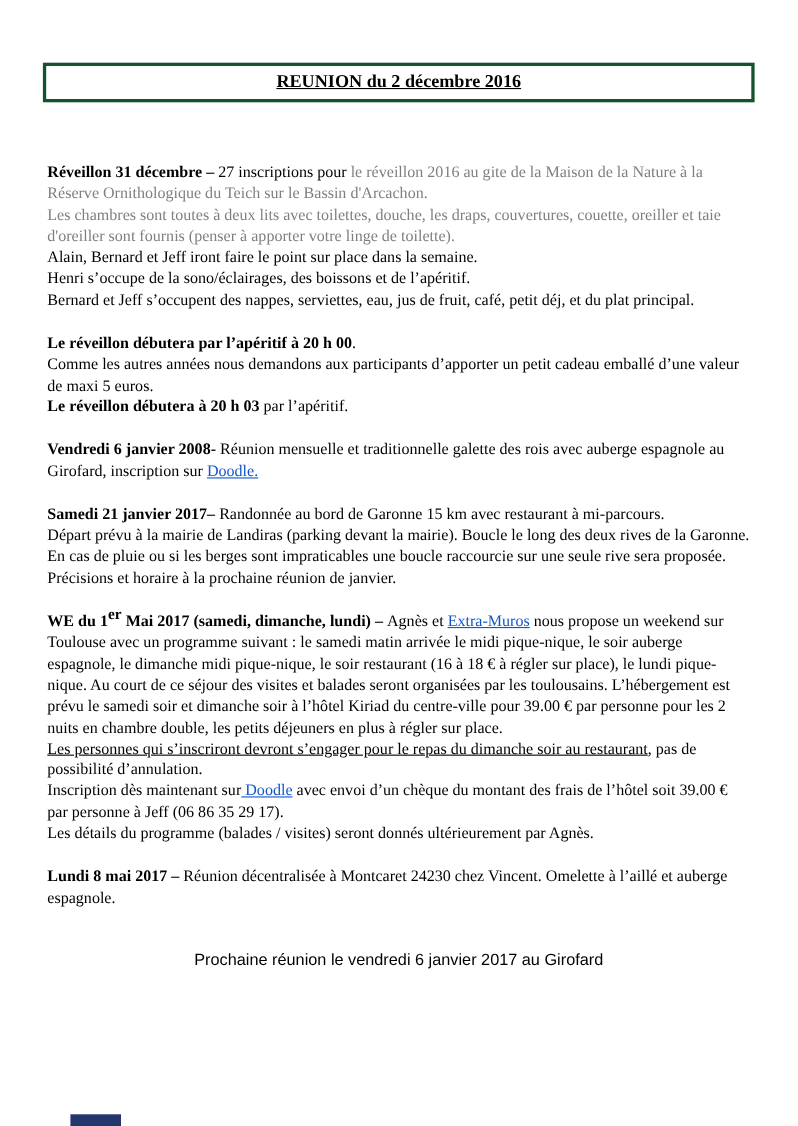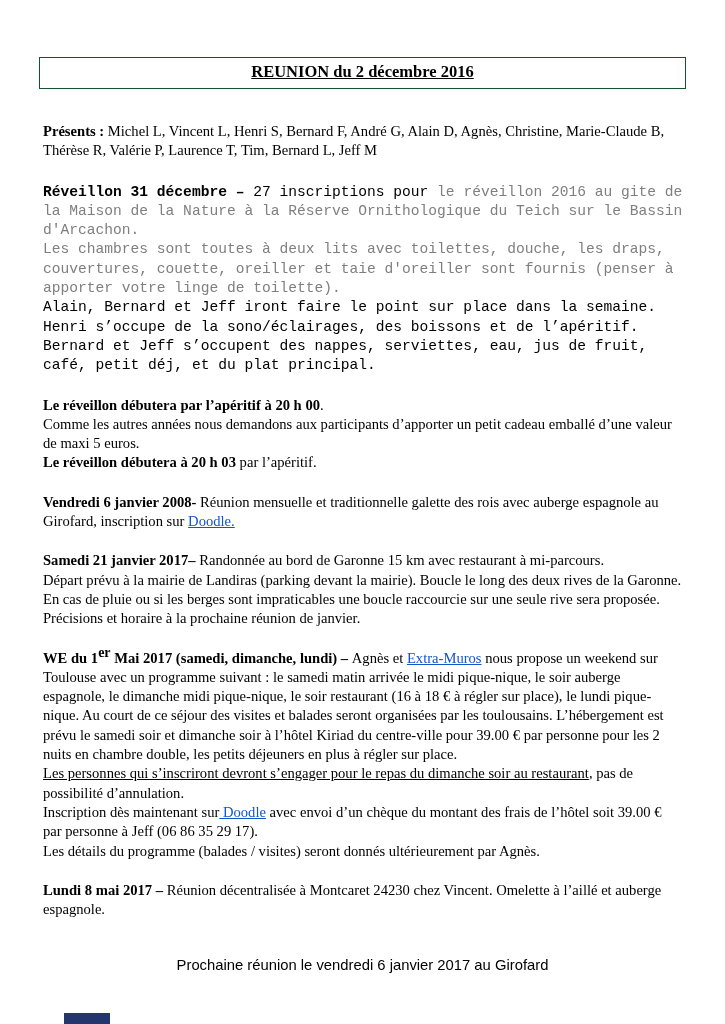--- a/index.html
+++ b/index.html
@@ -9,36 +9,36 @@
     height: 1024px;
     margin: 0 auto;
     position: relative;
     background: #ffffff;
     color: #000000;
     font-family: "Liberation Serif", serif;
     overflow: hidden;
   }
   .title-box {
     margin: 57px 39px 0 39px;
-    border: 1px solid #14532d;
+    border: 3px solid #14532d;
     text-align: center;
     padding: 4px 0 6px 0;
   }
   .title-text {
     font-weight: bold;
     text-decoration: underline;
     font-size: 16.5px;
   }
   .doc-body {
     padding: 33px 42px 0 43px;
     font-size: 14.6px;
     line-height: 19.3px;
   }
   p.para { margin: 0 0 20px 0; }
-  p.gap-large { margin-top: 22px; font-family: Liberation Mono, monospace; }
+  p.gap-large { margin-top: 22px; }
   .b { font-weight: bold; }
   .gray { color: var(--gray, #7f7f7f); }
   .u { text-decoration: underline; }
   a.link {
     color: var(--link, #1155CC);
     text-decoration: underline;
     cursor: pointer;
   }
   sup { font-size: 14px; vertical-align: super; line-height: 0; }
   .footer {
@@ -59,21 +59,20 @@
 </head>
 <body>
 
 <div class="page">
 
   <div class="title-box">
     <span class="title-text">REUNION du 2 décembre 2016</span>
   </div>
 
   <div class="doc-body">
-      <p class="para"><span class="b">Présents : </span><span>Michel L, Vincent L, Henri S, Bernard F, André G, Alain D, Agnès, Christine, Marie-Claude B, Thérèse R, Valérie P, Laurence T, Tim, Bernard L, Jeff M</span></p>
       <p class="para gap-large"><span class="b">Réveillon 31 décembre – </span><span>27 inscriptions pour </span><span class="gray">le réveillon 2016 au gite de la Maison de la Nature à la Réserve Ornithologique du Teich sur le Bassin d'Arcachon.</span><br><span class="gray">Les chambres sont toutes à deux lits avec toilettes, douche, les draps, couvertures, couette, oreiller et taie d'oreiller sont fournis (penser à apporter votre linge de toilette).</span><br><span>Alain, Bernard et Jeff iront faire le point sur place dans la semaine.</span><br><span>Henri s’occupe de la sono/éclairages, des boissons et de l’apéritif.</span><br><span>Bernard et Jeff s’occupent des nappes, serviettes, eau, jus de fruit, café, petit déj, et du plat principal.</span></p>
       <p class="para"><span class="b">Le réveillon débutera par l’apéritif à 20 h 00</span><span>.</span><br><span>Comme les autres années nous demandons aux participants d’apporter un petit cadeau emballé d’une valeur de maxi 5 euros.</span><br><span class="b">Le réveillon débutera à 20 h 03</span><span> par l’apéritif.</span></p>
       <p class="para"><span class="b">Vendredi 6 janvier 2008-</span><span> Réunion mensuelle et traditionnelle galette des rois avec auberge espagnole au Girofard, inscription sur </span><a href="#" class="link">Doodle.</a></p>
       <p class="para"><span class="b">Samedi 21 janvier 2017–</span><span> Randonnée au bord de Garonne 15 km avec restaurant à mi-parcours.</span><br><span>Départ prévu à la mairie de Landiras (parking devant la mairie). Boucle le long des deux rives de la Garonne.</span><br><span>En cas de pluie ou si les berges sont impraticables une boucle raccourcie sur une seule rive sera proposée.</span><br><span>Précisions et horaire à la prochaine réunion de janvier.</span></p>
       <p class="para"><span class="b">WE du 1</span><sup class="b">er</sup><span class="b"> Mai 2017 (samedi, dimanche, lundi) – </span><span>Agnès et </span><a href="#" class="link">Extra-Muros</a><span> nous propose un weekend sur Toulouse avec un programme suivant : le samedi matin arrivée le midi pique-nique, le soir auberge espagnole, le dimanche midi pique-nique, le soir restaurant (16 à 18 € à régler sur place), le lundi pique-nique. Au court de ce séjour des visites et balades seront organisées par les toulousains. L’hébergement est prévu le samedi soir et dimanche soir à l’hôtel Kiriad du centre-ville pour 39.00 € par personne pour les 2 nuits en chambre double, les petits déjeuners en plus à régler sur place.</span><br><span class="u">Les personnes qui s’inscriront devront s’engager pour le repas du dimanche soir au restaurant</span><span>, pas de possibilité d’annulation.</span><br><span>Inscription dès maintenant sur</span><a href="#" class="link"> Doodle</a><span> avec envoi d’un chèque du montant des frais de l’hôtel soit 39.00 € par personne  à Jeff (06 86 35 29 17).</span><br><span>Les détails du programme (balades / visites) seront donnés ultérieurement par Agnès.</span></p>
       <p class="para"><span class="b">Lundi 8 mai 2017 – </span><span>Réunion décentralisée à Montcaret 24230 chez Vincent. Omelette à l’aillé et auberge espagnole.</span></p>
     </div>
 
   <div class="footer">Prochaine réunion le vendredi 6 janvier 2017 au Girofard</div>
 

